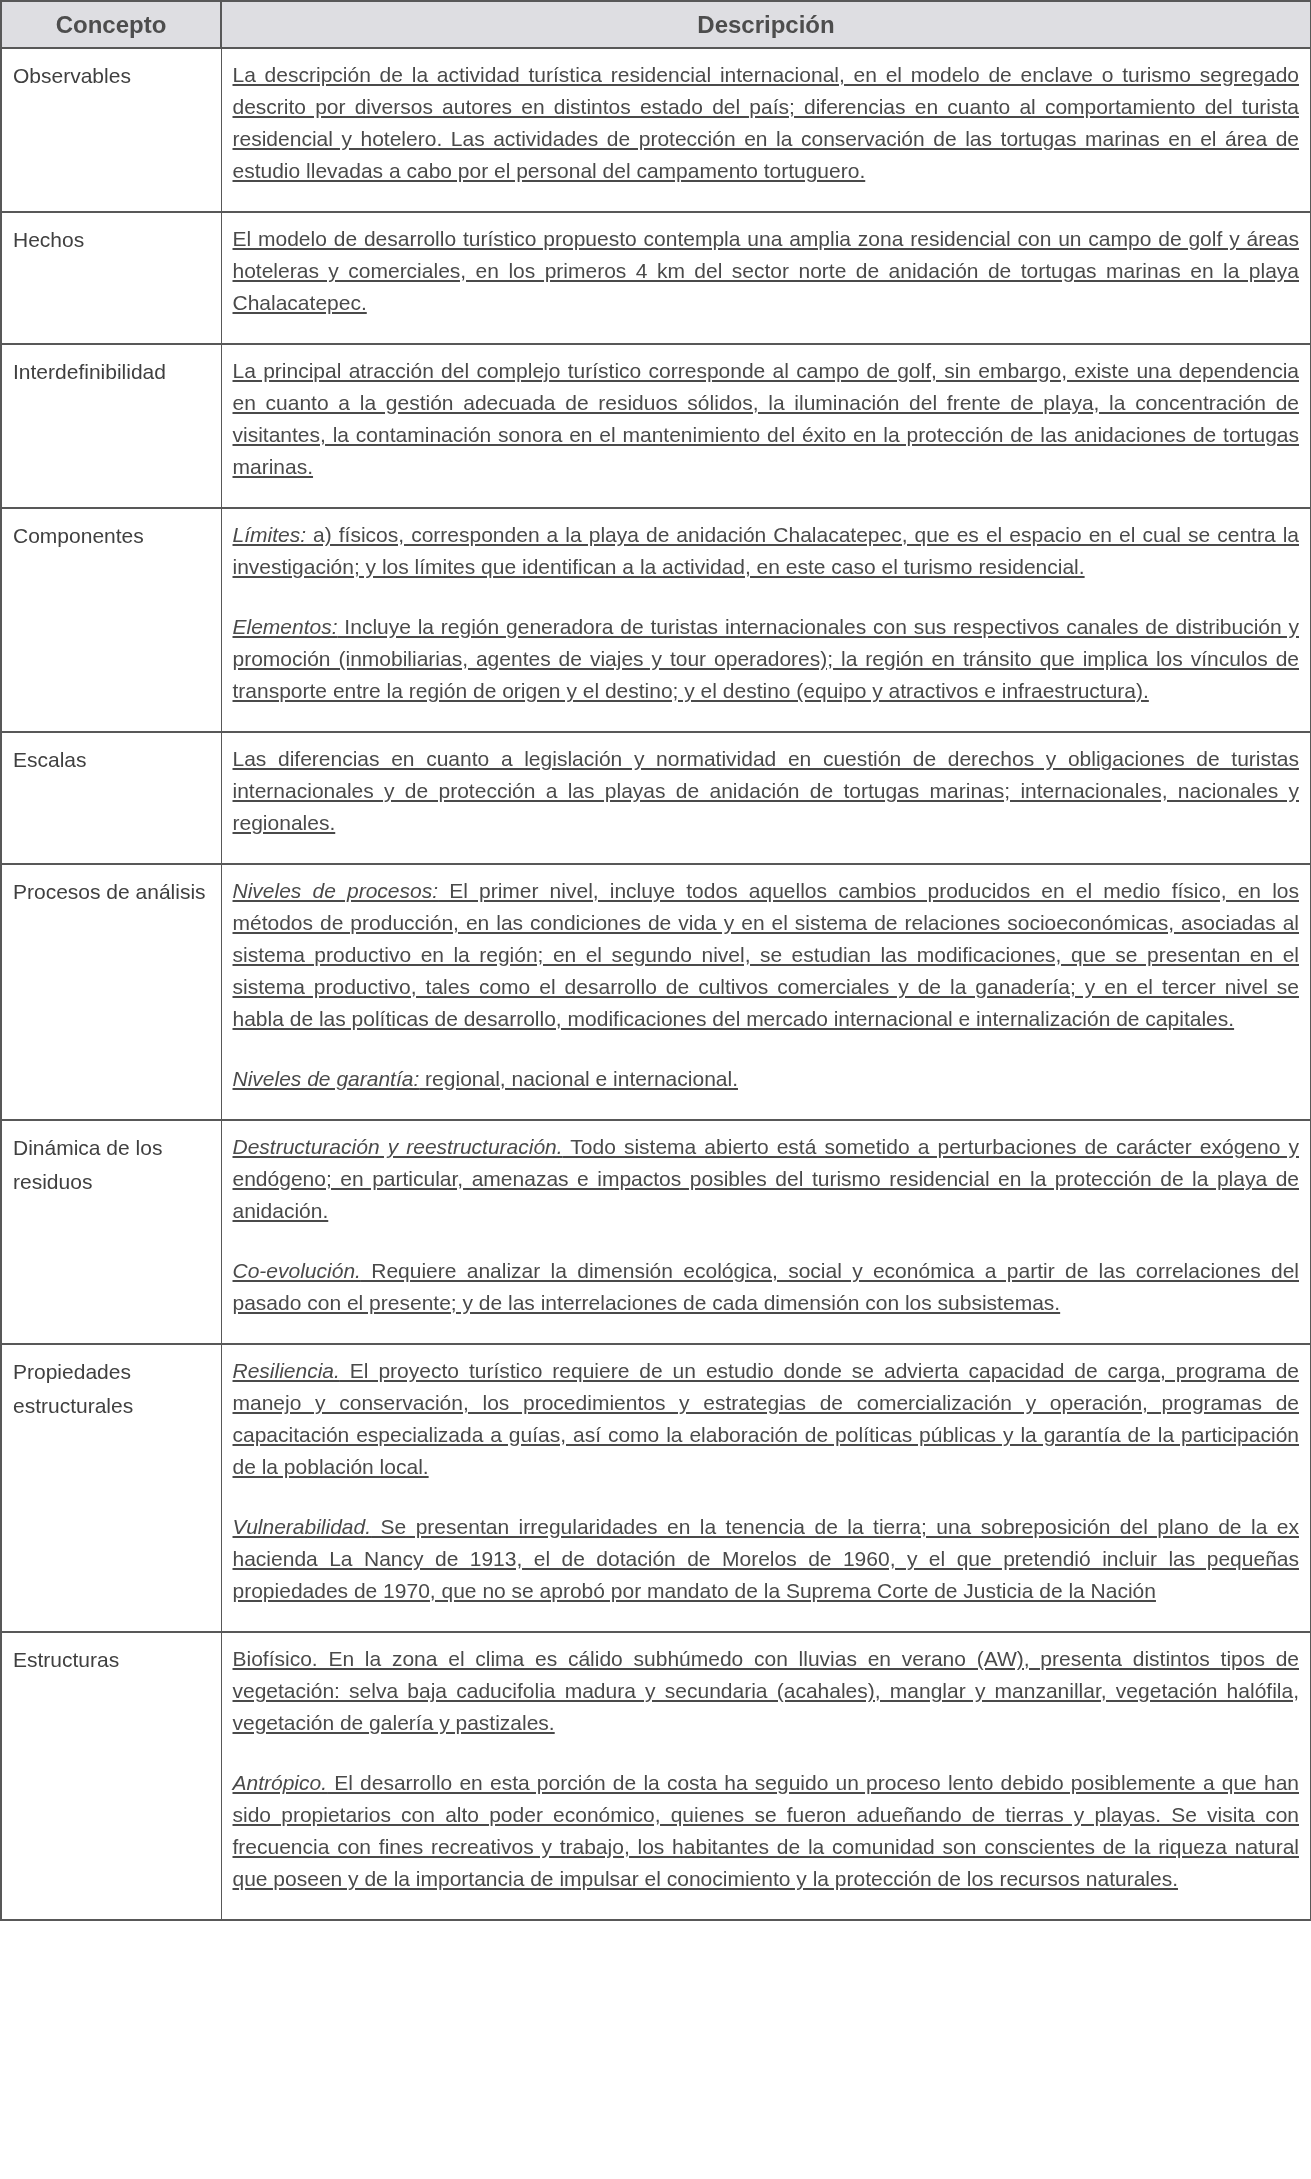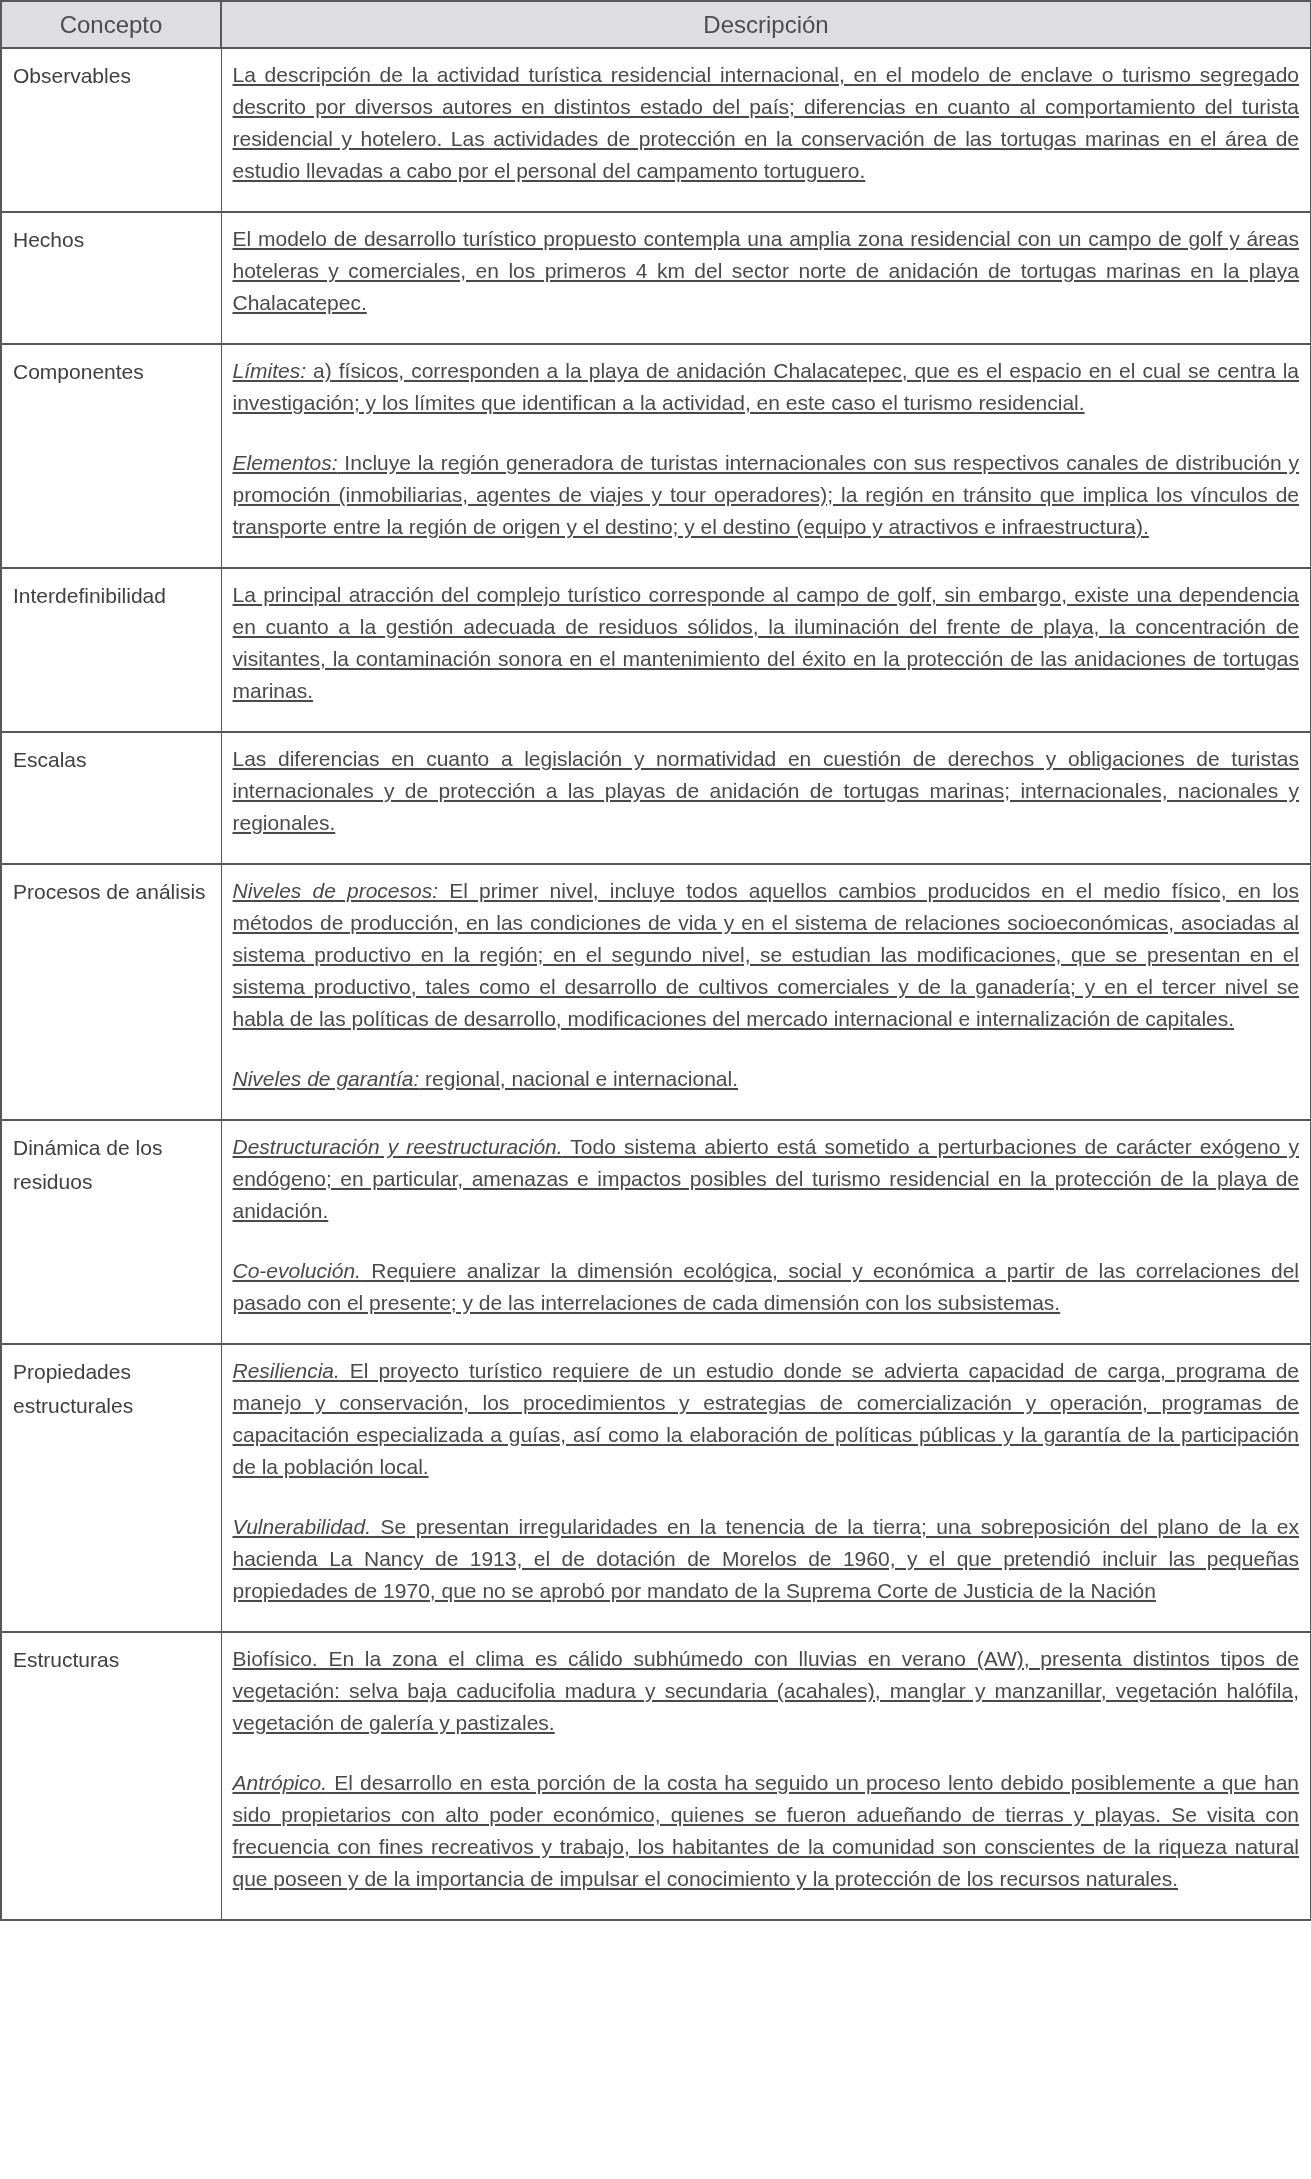--- a/index.html
+++ b/index.html
@@ -23,21 +23,21 @@
     table.concept-table col.c1 { width: 220px; }
     table.concept-table col.c2 { width: 1090px; }
     table.concept-table th,
     table.concept-table td {
       border: 2px solid #585858;
       vertical-align: top;
     }
     table.concept-table th {
       background: #dedee2;
       color: #4d4d4d;
-      font-weight: normal;
+      font-weight: bold;
       font-size: 24px;
       height: 45px;
       padding: 0;
       text-align: center;
       vertical-align: middle;
     }
     table.concept-table td.concept {
       border-right: 1px solid #585858;
       font-size: 21px;
       line-height: 34px;
@@ -85,30 +85,30 @@
           <p><span>La descripción de la actividad turística residencial internacional, en el modelo de enclave o turismo segregado descrito por diversos autores en distintos estado del país; diferencias en cuanto al comportamiento del turista residencial y hotelero. Las actividades de protección en la conservación de las tortugas marinas en el área de estudio llevadas a cabo por el personal del campamento tortuguero.</span></p>
         </td>
       </tr>
       <tr>
         <td class="concept">Hechos</td>
         <td class="desc">
           <p><span>El modelo de desarrollo turístico propuesto contempla una amplia zona residencial con un campo de golf y áreas hoteleras y comerciales, en los primeros 4 km del sector norte de anidación de tortugas marinas en la playa Chalacatepec.</span></p>
         </td>
       </tr>
       <tr>
+        <td class="concept">Interdefinibilidad</td>
+        <td class="desc">
+          <p><span>La principal atracción del complejo turístico corresponde al campo de golf, sin embargo, existe una dependencia en cuanto a la gestión adecuada de residuos sólidos, la iluminación del frente de playa, la concentración de visitantes, la contaminación sonora en  el mantenimiento del éxito en la protección de las anidaciones de tortugas marinas.</span></p>
+        </td>
+      </tr>
+      <tr>
         <td class="concept">Componentes</td>
         <td class="desc">
           <p><em>Límites:</em><span> a) físicos, corresponden a la playa de anidación Chalacatepec, que es el espacio en el cual se centra la investigación; y los límites que identifican a la actividad, en este caso el turismo residencial.</span></p>
           <p><em>Elementos:</em><span> Incluye la región generadora de turistas internacionales con sus respectivos canales de distribución y promoción (inmobiliarias, agentes de viajes y tour operadores); la región en tránsito que implica los vínculos de transporte entre la región de origen y el destino; y el destino (equipo y atractivos e infraestructura).</span></p>
-        </td>
-      </tr>
-      <tr>
-        <td class="concept">Interdefinibilidad</td>
-        <td class="desc">
-          <p><span>La principal atracción del complejo turístico corresponde al campo de golf, sin embargo, existe una dependencia en cuanto a la gestión adecuada de residuos sólidos, la iluminación del frente de playa, la concentración de visitantes, la contaminación sonora en  el mantenimiento del éxito en la protección de las anidaciones de tortugas marinas.</span></p>
         </td>
       </tr>
       <tr>
         <td class="concept">Escalas</td>
         <td class="desc">
           <p><span>Las diferencias en cuanto a legislación y normatividad en cuestión de derechos y obligaciones de turistas internacionales y de protección a las playas de anidación de tortugas marinas; internacionales, nacionales y regionales.</span></p>
         </td>
       </tr>
       <tr>
         <td class="concept">Procesos de análisis</td>

